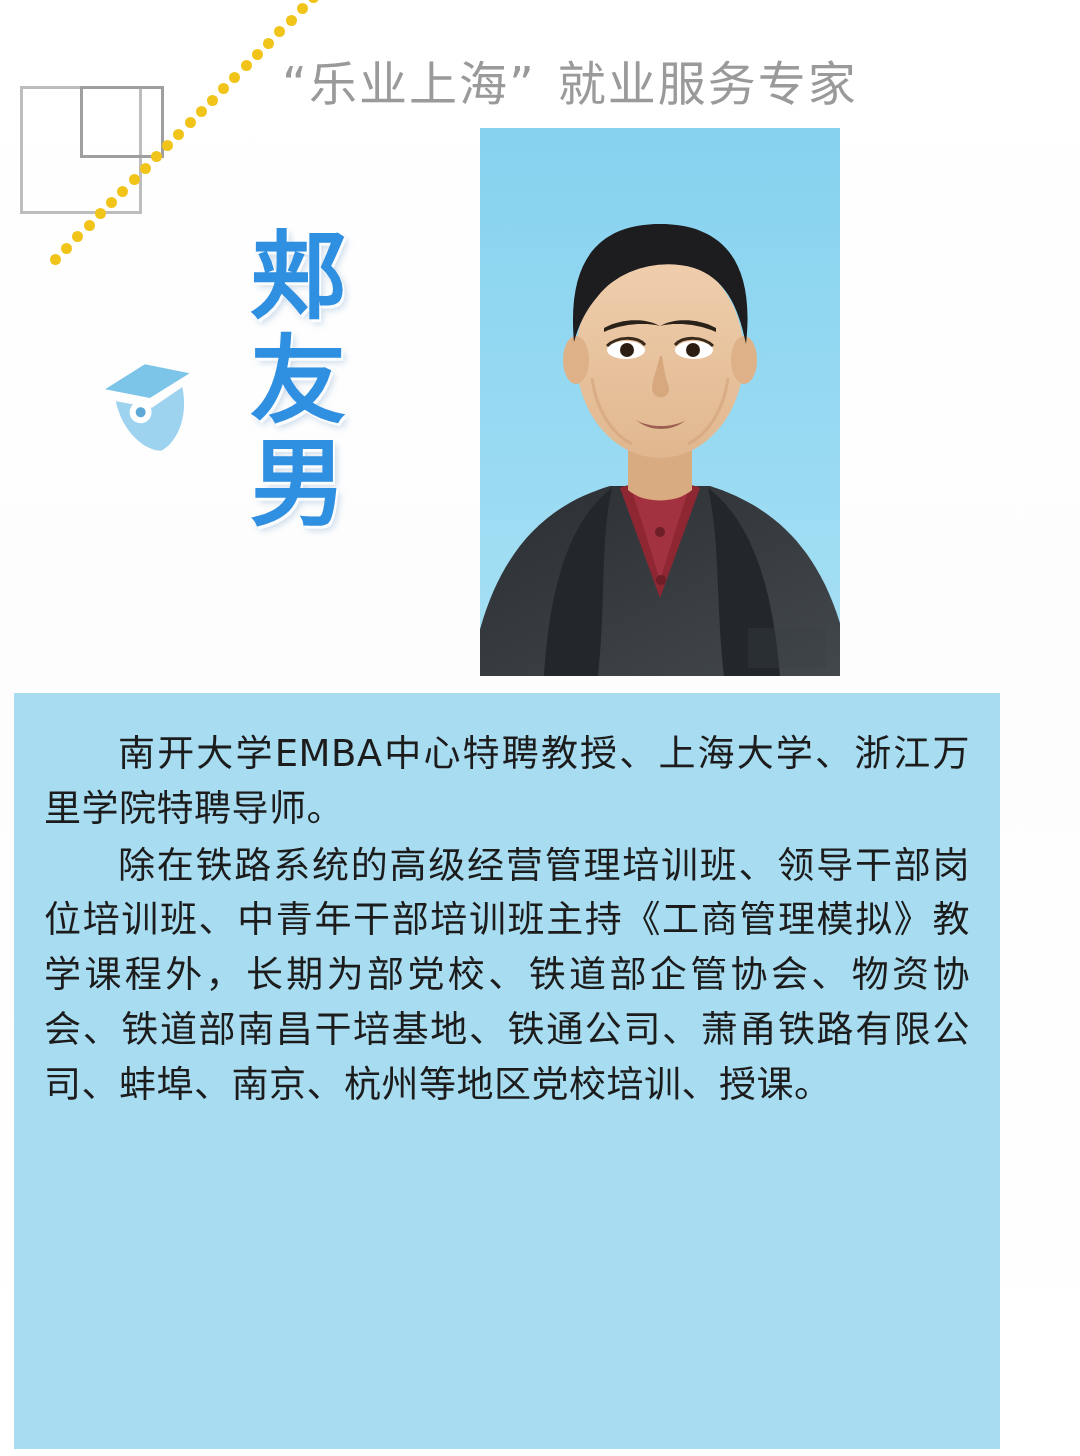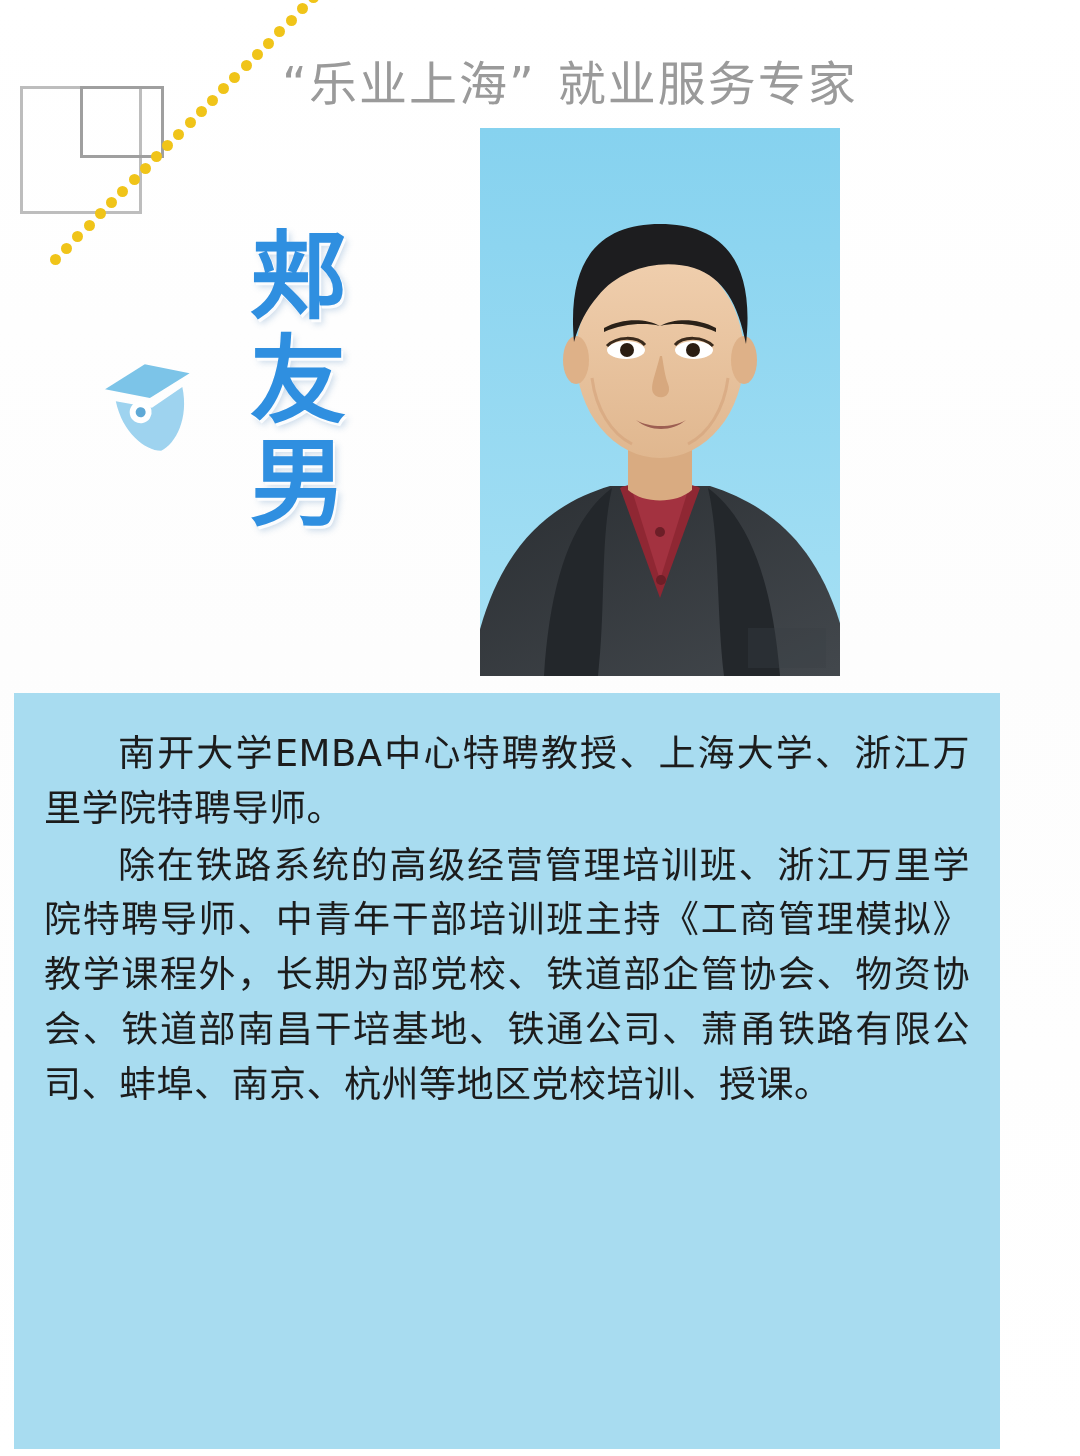--- a/index.html
+++ b/index.html
@@ -246,16 +246,16 @@
 
       <path d="M112 250 C116 282 132 306 152 316" stroke="#d3a279" stroke-width="3" fill="none" opacity="0.6"></path>
       <path d="M248 250 C244 282 228 306 208 316" stroke="#d3a279" stroke-width="3" fill="none" opacity="0.6"></path>
 
       <rect x="268" y="500" width="78" height="40" fill="#3a3f44" opacity="0.35"></rect>
     </svg>
   </div>
 
   <div class="bio">
     <p>南开大学EMBA中心特聘教授、上海大学、浙江万里学院特聘导师。</p>
-    <p>除在铁路系统的高级经营管理培训班、浙江万里学院特聘导师、中青年干部培训班主持《工商管理模拟》教学课程外，长期为部党校、铁道部企管协会、物资协会、铁道部南昌干培基地、铁通公司、萧甬铁路有限公司、蚌埠、南京、杭州等地区党校培训、授课。</p>
+    <p>除在铁路系统的高级经营管理培训班、领导干部岗位培训班、中青年干部培训班主持《工商管理模拟》教学课程外，长期为部党校、铁道部企管协会、物资协会、铁道部南昌干培基地、铁通公司、萧甬铁路有限公司、蚌埠、南京、杭州等地区党校培训、授课。</p>
   </div>
 
 </div>
 
 </body></html>

